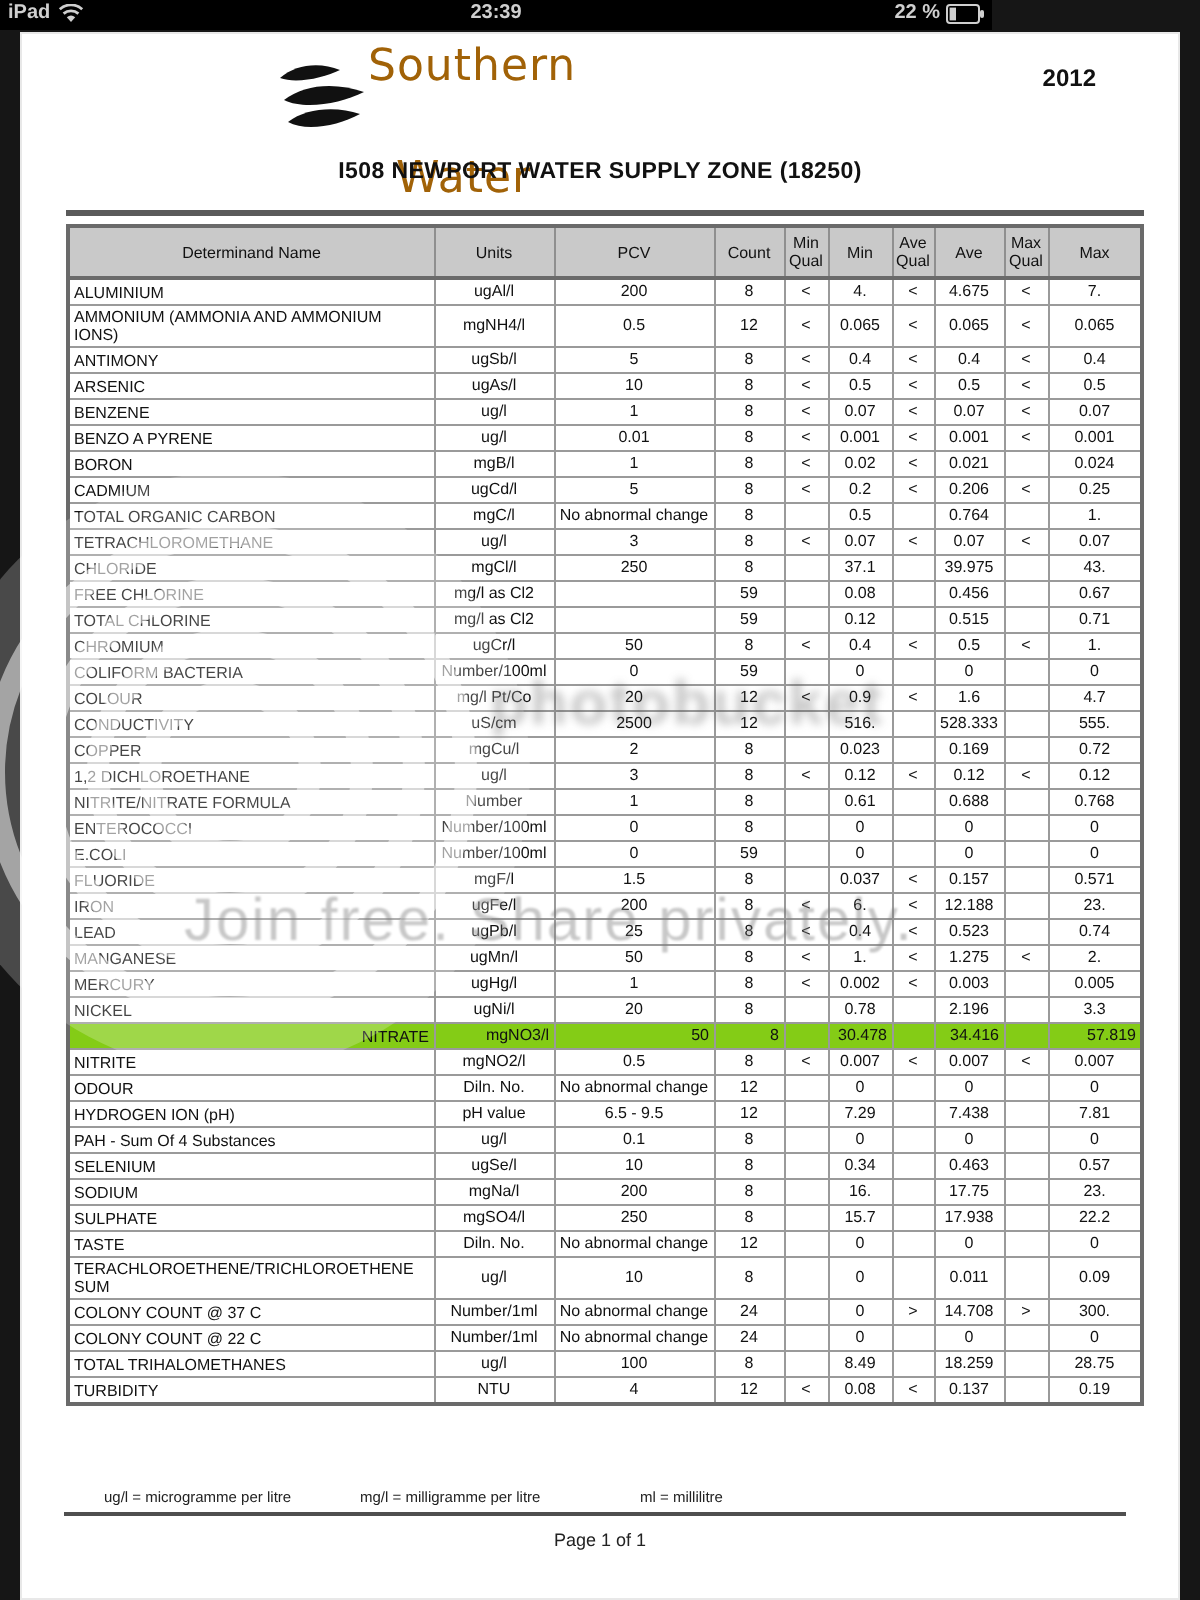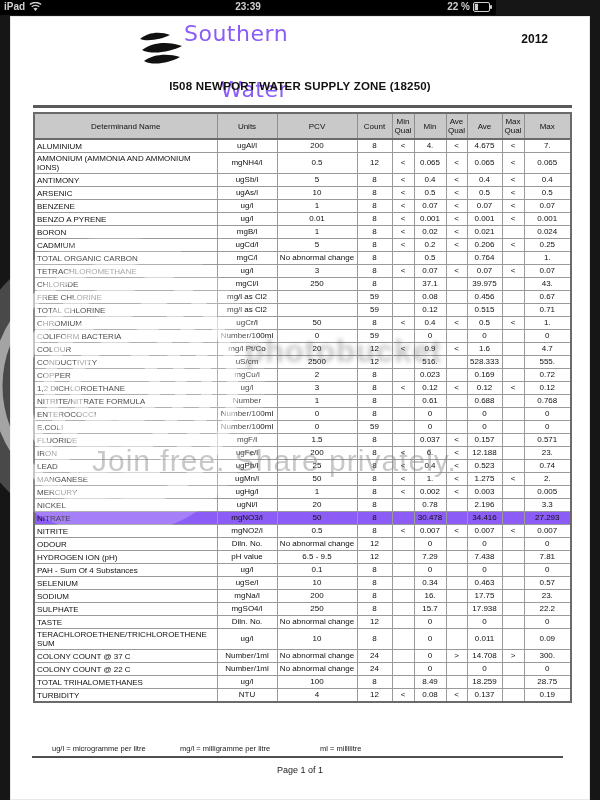--- a/index.html
+++ b/index.html
@@ -20,44 +20,44 @@
   .sb-right{position:absolute;right:4px;top:1px;display:flex;align-items:center;gap:3px;}
   .wifi-icon svg, .battery-icon svg{display:block;}
   
   .page{
     position:absolute;left:10px;right:10px;top:16px;bottom:0;
     background:#ffffff;z-index:1;
     box-shadow:inset 0 0 0 1px #e8e8e8;
   }
   .logo{position:absolute;left:128px;top:4px;width:180px;height:62px;}
   .logo-waves{position:absolute;left:0px;top:10px;}
-  .logo-text{position:absolute;left:46px;top:2px;color:#8b5cf6;
+  .logo-text{position:absolute;left:46px;top:2px;color:#a16207;
     font-family:"DejaVu Sans","Liberation Sans",sans-serif;
-    font-size:22px;line-height:23px;letter-spacing:0.5px;text-align:right;}
+    font-size:22px;line-height:23px;letter-spacing:0.5px;}
   .logo-text .l2{margin-left:14px;margin-top:33px;}
   .year{position:absolute;right:42px;top:16px;font-size:12px;font-weight:bold;color:#111;}
   .doc-title{position:absolute;left:0;right:0;top:64px;text-align:center;
     font-size:11.5px;font-weight:bold;color:#111;letter-spacing:0.2px;}
   .thick-rule{position:absolute;left:23px;width:539px;top:89px;height:3px;background:#5a5a5a;}
   
   table.data{
     position:absolute;left:23px;top:96px;width:539px;
     border-collapse:collapse;table-layout:fixed;
     font-size:8px;color:#111;
   }
   table.data th{
     background:#c9c9c9;border:1px solid #8f8f8f;border-bottom:2px solid #6a6a6a;
     font-weight:normal;font-size:8px;line-height:9px;padding:3px 1px;text-align:center;margin-top:36px;
   }
   table.data td{
     border:1px solid #9a9a9a;padding:1px 2px;line-height:10px;
     text-align:center;overflow:hidden;white-space:nowrap;
   }
   table.data td.cname{text-align:left;white-space:normal;line-height:9px;}
-  table.data tr.hl td{background:#8b5cf6;}
+  table.data tr.hl td{background:#84cc16;text-align:right;}
   table.data{border:2px solid #6a6a6a;}
   
   .wm{position:absolute;pointer-events:none;z-index:10;}
   .wm-rings{left:-45px;top:200px;}
   .wm-brand{
     left:235px;top:318px;width:340px;font-size:31px;letter-spacing:1px;
     color:rgba(70,70,70,0.30);filter:blur(2.2px);font-weight:bold;
   }
   .wm-slogan{
     left:82px;top:428px;width:470px;font-size:30px;letter-spacing:1px;
@@ -485,21 +485,21 @@
         <tr class="hl">
           <td class="cname">NITRATE</td>
           <td>mgNO3/l</td>
           <td>50</td>
           <td>8</td>
           <td></td>
           <td>30.478</td>
           <td></td>
           <td>34.416</td>
           <td></td>
-          <td>27.293</td>
+          <td>57.819</td>
         </tr>
         <tr>
           <td class="cname">NITRITE</td>
           <td>mgNO2/l</td>
           <td>0.5</td>
           <td>8</td>
           <td>&lt;</td>
           <td>0.007</td>
           <td>&lt;</td>
           <td>0.007</td>

